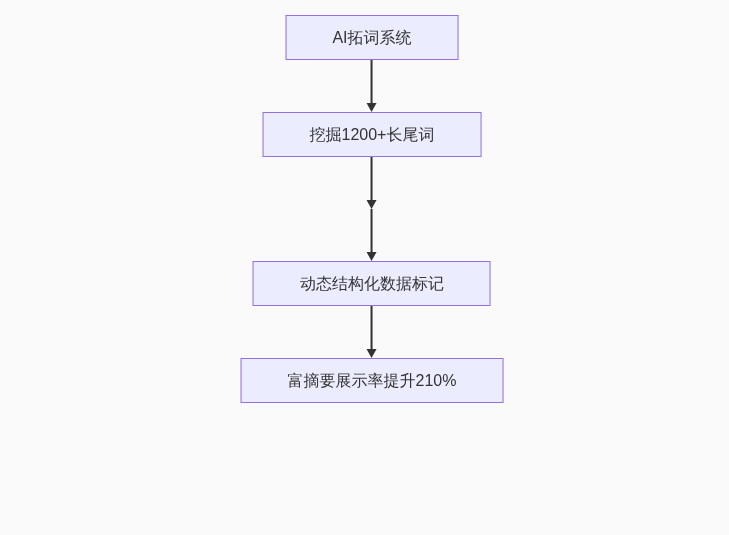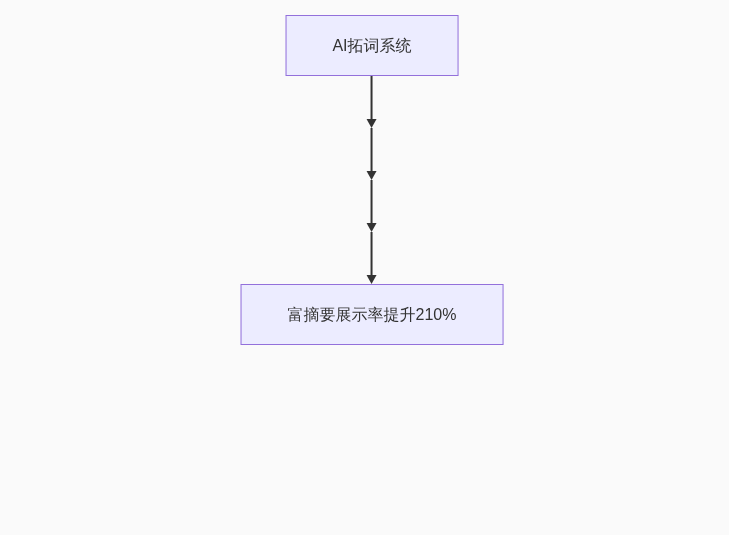--- a/index.html
+++ b/index.html
@@ -18,21 +18,21 @@
     position: absolute;
     left: 372px;
     top: 15px;
     transform: translateX(-50%);
     display: flex;
     flex-direction: column;
     align-items: center;
   }
   .node {
     box-sizing: border-box;
-    height: 61px;
+    height: 45px;
     padding: 0 46px;
     display: flex;
     align-items: center;
     justify-content: center;
     background: var(--node-fill, #ececff);
     border: 1px solid var(--node-border, #9370db);
     color: var(--text, #333333);
     font-size: 16px;
     line-height: 1;
     white-space: nowrap;
@@ -62,32 +62,34 @@
 <div class="canvas">
   <div class="flow">
 
     <div class="node">AI拓词系统</div>
 
     <div class="connector">
       <div class="line"></div>
       <div class="head"></div>
     </div>
 
+    <div class="node">挖掘1200+长尾词</div>
 
     <div class="connector">
       <div class="line"></div>
       <div class="head"></div>
     </div>
 
 
     <div class="connector">
       <div class="line"></div>
       <div class="head"></div>
     </div>
 
+    <div class="node">动态结构化数据标记</div>
 
     <div class="connector">
       <div class="line"></div>
       <div class="head"></div>
     </div>
 
     <div class="node">富摘要展示率提升210%</div>
 
   </div>
 </div>

